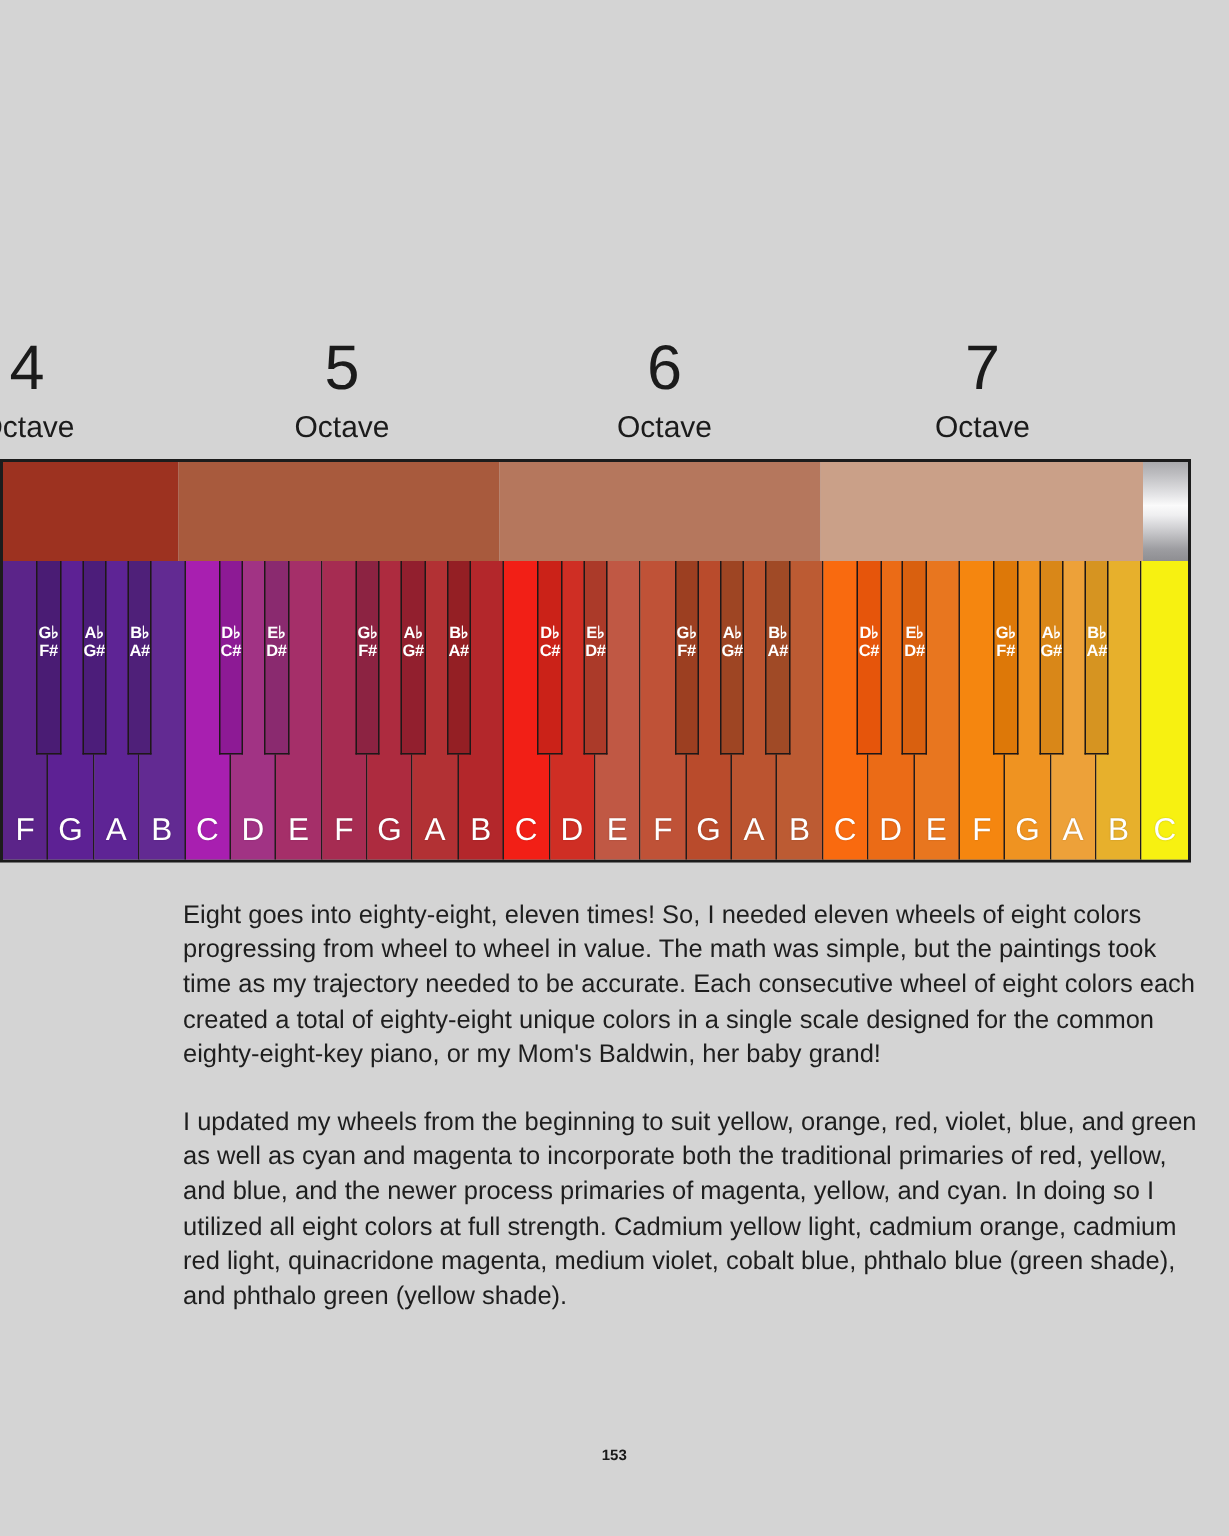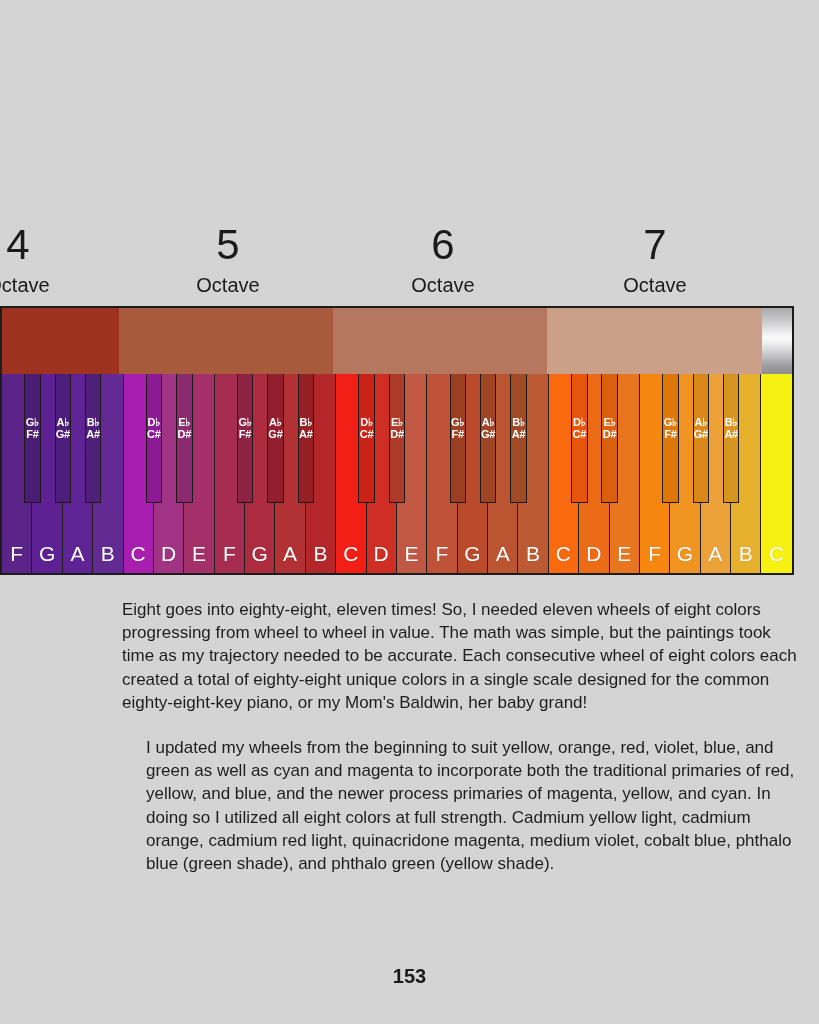--- a/index.html
+++ b/index.html
@@ -92,26 +92,26 @@
   
   .body-text {
     position: absolute; left: 122px; top: 598px; width: 680px;
     color: #1e1e1e;
   }
   .body-text p {
     font-size: 17px; line-height: 23.2px;
     font-family: "Liberation Sans", sans-serif;
     font-weight: 400;
   }
-  .body-text p + p { margin-top: 22px; margin-left: 24px; }
+  .body-text p + p { margin-top: 22px; }
 
   
   .pagenum {
     position: absolute; left: 0; top: 965px; width: 819px;
-    text-align: center; font-size: 20px; font-weight: 700;
+    text-align: center; font-size: 10px; font-weight: 700;
     color: #1a1a1a; font-family: "Liberation Sans", sans-serif;
   }
 </style>
 </head>
 <body>
 
 <div class="page">
 
   <div class="octave-row" id="octave-row">
       <div class="octave-group" style="left: -42px; top: 0px; width: 120px;">

